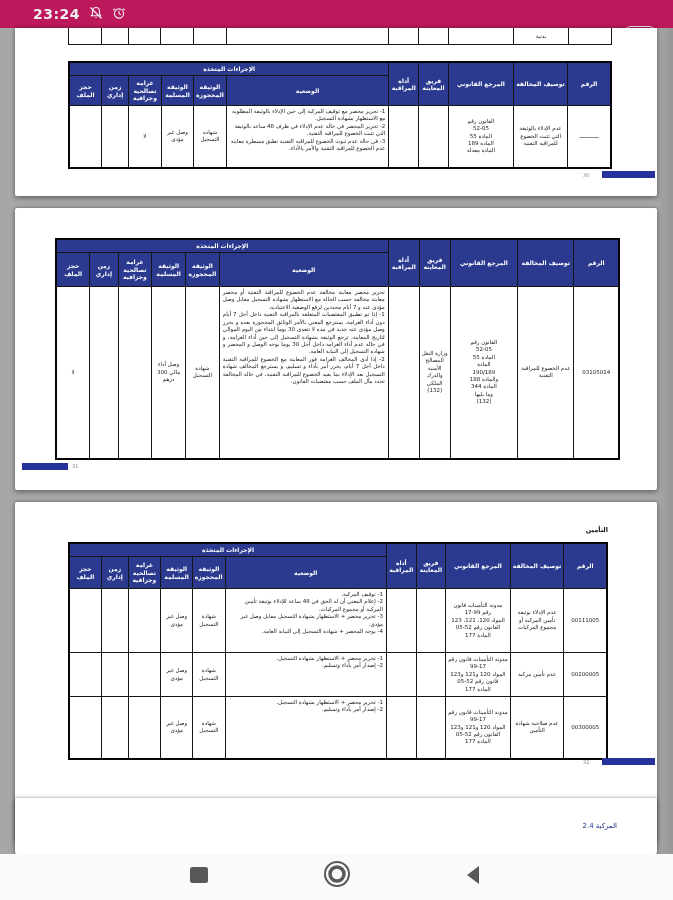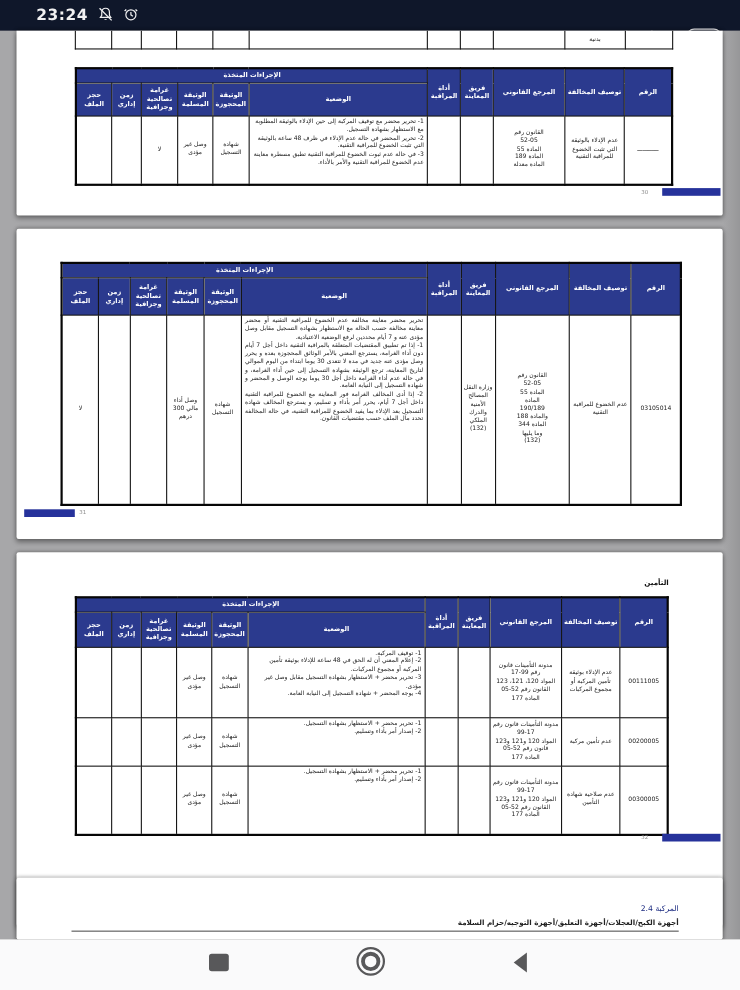--- a/index.html
+++ b/index.html
@@ -1,20 +1,20 @@
 <!DOCTYPE html>
 <html lang="ar"><head>
 <meta charset="utf-8">
 <style>
   html,body{margin:0;padding:0;}
   body{font-family:"DejaVu Sans",sans-serif;}
   #screen{position:relative;width:673px;height:900px;overflow:hidden;background:#a7a7a9;}
 
   
-  #statusbar{position:absolute;left:0;top:0;width:673px;height:28px;background:#0f172a;
+  #statusbar{position:absolute;left:0;top:0;width:673px;height:28px;background:#be185d;
     display:flex;align-items:center;color:#f1f1f2;}
   .sb-left{display:flex;align-items:center;gap:9px;padding-left:33px;}
   .sb-time{font-size:14px;font-weight:600;letter-spacing:.5px;}
   .sb-right{margin-left:auto;display:flex;align-items:center;gap:7px;padding-right:12px;margin-top:38px;}
   .battery{width:30px;height:13px;border:1.5px solid #ececee;border-radius:7px;
     display:flex;align-items:center;justify-content:center;font-size:8px;color:#f1f1f2;}
   .battery-nub{width:3px;height:5px;background:#ececee;border-radius:1px;margin-left:-5px;}
 
   
   #viewer{position:absolute;left:0;top:28px;width:673px;height:826px;background:#a7a7a9;}
@@ -370,21 +370,20 @@
         </tr>
       </tbody>
         </table>
 
       <div class="fnum" style="left:568px;top:257px;width:16px;text-align:left;">32</div>
       <div class="fbar" style="left:587px;top:256px;width:53px;"></div>
     </div>
 
     <div class="page" id="page4">
       <div class="p4-h1">2.4 المركبة</div>
-      <div class="p4-h2">أجهزة الكبح/العجلات/أجهزة التعليق/أجهزة التوجيه/حزام السلامة</div>
     </div>
 
     <div id="shade-right"></div>
   </div>
 
   <div id="navbar">
     <div class="nav-btn" id="nav-recents">
       <span>
         <svg width="22" height="22" viewBox="0 0 22 22">
             <rect x="2" y="3" width="18" height="16" rx="2.5" fill="#58585a"></rect>

